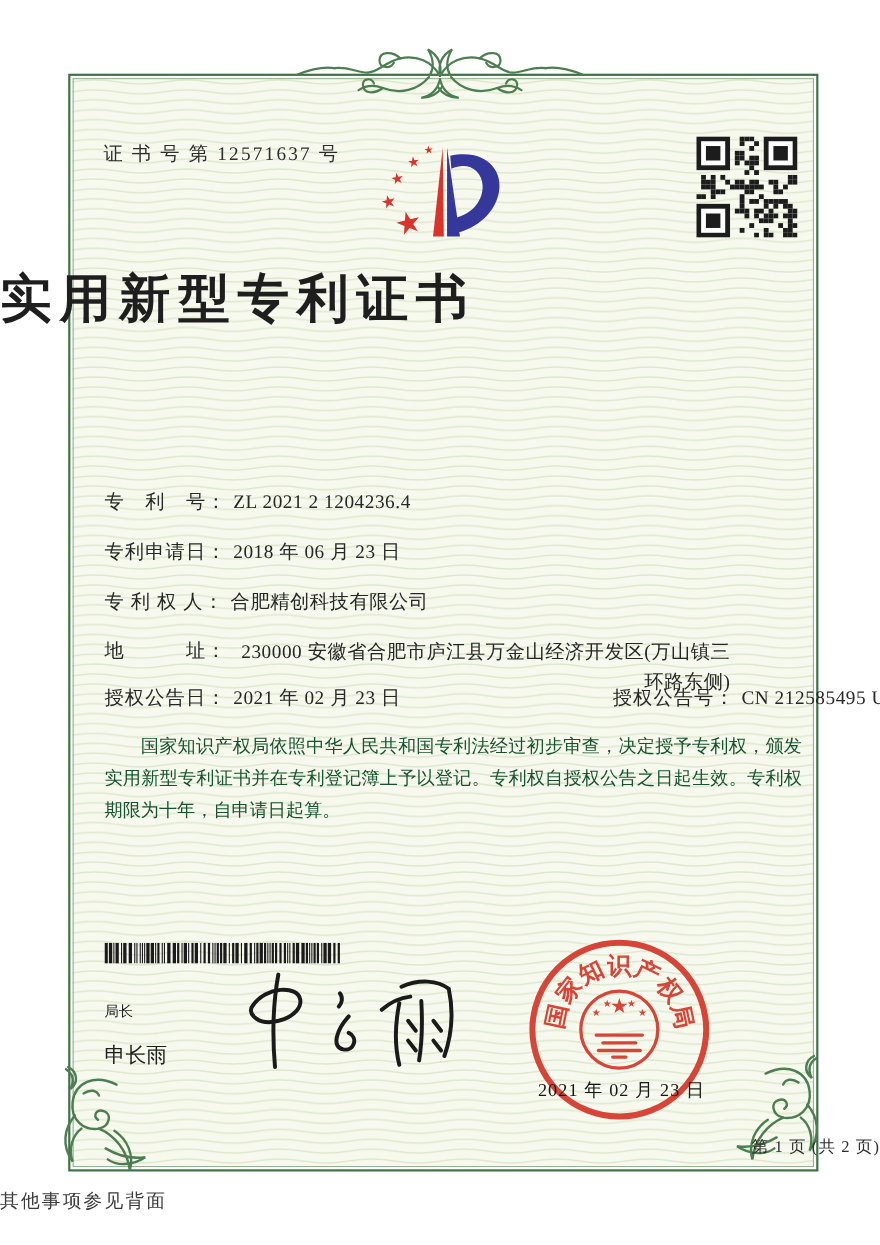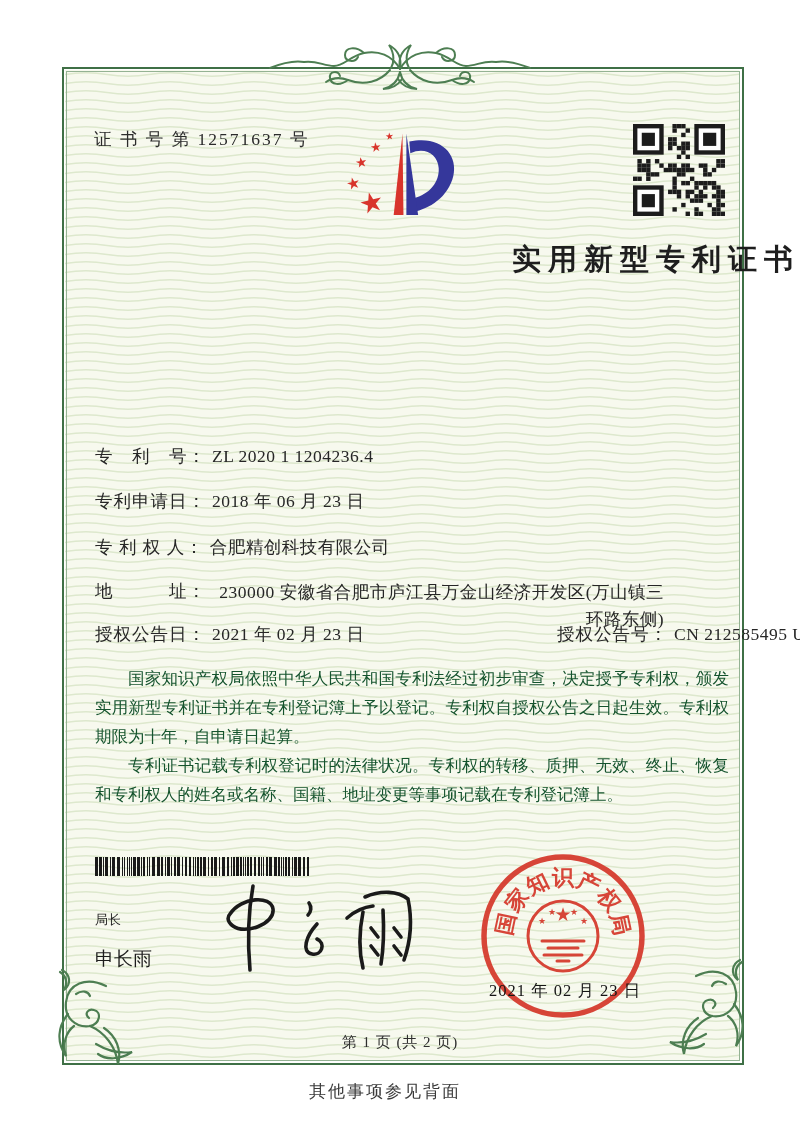--- a/index.html
+++ b/index.html
@@ -10,43 +10,43 @@
   
   .frame-outer{position:absolute;left:62px;top:67px;width:678px;height:994px;
                border:2px solid #3f7046;z-index:1;pointer-events:none;}
   .frame-inner{position:absolute;left:2px;top:2px;right:2px;bottom:2px;
                border:1px solid #94b293;}
   .deco{position:absolute;z-index:2;}
   .content{position:absolute;left:0;top:0;width:800px;height:1132px;z-index:3;}
   .cert-no{position:absolute;left:94px;top:127px;font-size:17.5px;letter-spacing:2px;color:#2b2b2b;}
   .logo{position:absolute;left:333px;top:116px;}
   .qr{position:absolute;left:633px;top:124px;}
-  .title{position:absolute;left:0;top:240px;width:800px;text-align:right;
-         font-size:29px;font-weight:600;letter-spacing:7px;color:#1e1e1e;}
+  .title{position:absolute;left:0;top:240px;width:800px;text-align:left;
+         font-size:47px;font-weight:600;letter-spacing:7px;color:#1e1e1e;}
   .field-row{position:absolute;left:95px;font-size:17.5px;color:#262626;white-space:nowrap;}
   .field-row .lbl{display:inline-block;letter-spacing:1px;}
   .field-row .val{margin-left:6px;letter-spacing:.5px;}
   .field-row .val-wrap{display:inline-block;white-space:normal;width:452px;
                        vertical-align:top;line-height:1.55;text-align:right;}
   .grant-pair2{position:absolute;left:462px;top:0;}
   .paras{position:absolute;left:95px;top:664px;width:634px;font-size:16.5px;
          line-height:29px;color:#14532d;text-align:justify;}
   .paras p{margin:0;text-indent:2em;}
   .barcode{position:absolute;left:95px;top:857px;}
   .director-title{position:absolute;left:95px;top:911px;font-size:13px;
                   font-family:"Liberation Sans","DejaVu Sans",sans-serif;color:#1d1d1d;}
   .director-name{position:absolute;left:95px;top:946px;font-size:19px;
                  font-family:"Liberation Sans","DejaVu Sans",sans-serif;color:#1d1d1d;}
   .signature{position:absolute;left:213px;top:876px;}
   .seal{position:absolute;left:478px;top:851px;opacity:.93;}
   .seal-date{position:absolute;left:489px;top:980px;font-size:16.5px;letter-spacing:1px;
              color:#151515;z-index:4;}
-  .page-footer{position:absolute;left:0;top:1033px;width:800px;text-align:center;
+  .page-footer{position:absolute;left:0;top:1033px;width:800px;text-align:right;
                font-size:15px;letter-spacing:1px;color:#2d2d2d;}
-  .back-note{position:absolute;left:0;top:1080px;width:770px;text-align:center;
+  .back-note{position:absolute;left:0;top:1080px;width:770px;
              font-size:17px;letter-spacing:2px;color:#3a3a3a;}
 </style>
 </head>
 <body>
 
 <div class="page">
 
   <svg class="guilloche" width="674" height="990">
     <defs>
       <pattern id="wave" width="84" height="9" patternUnits="userSpaceOnUse">
@@ -221,41 +221,40 @@
         <rect x="15" y="1" width="5" height="5" fill="#fff"></rect>
         <rect x="16" y="2" width="3" height="3" fill="#1c1c1c"></rect>
         <rect x="0" y="14" width="7" height="7" fill="#1c1c1c"></rect>
         <rect x="1" y="15" width="5" height="5" fill="#fff"></rect>
         <rect x="2" y="16" width="3" height="3" fill="#1c1c1c"></rect>
       </svg>
 
     <div class="title">实用新型专利证书</div>
 
     <div class="field-row" style="top:444px;">
-      <span class="lbl">专　利　号：</span><span class="val">ZL 2020 1 1204236.4</span>
+      <span class="lbl">专　利　号：</span><span class="val">ZL 2021 2 1204236.4</span>
     </div>
     <div class="field-row" style="top:489px;">
       <span class="lbl">专利申请日：</span><span class="val">2018 年 06 月 23 日</span>
     </div>
     <div class="field-row" style="top:535px;">
       <span class="lbl">专 利 权 人：</span><span class="val">合肥精创科技有限公司</span>
     </div>
     <div class="field-row" style="top:579px;">
       <span class="lbl">地　　　址：</span><span class="val val-wrap">230000 安徽省合肥市庐江县万金山经济开发区(万山镇三环路东侧)</span>
     </div>
     <div class="field-row" style="top:622px;">
       <span class="lbl">授权公告日：</span><span class="val">2021 年 02 月 23 日</span>
       <span class="grant-pair2">
         <span class="lbl">授权公告号：</span><span class="val">CN 212585495 U</span>
       </span>
     </div>
 
     <div class="paras">
       <p>国家知识产权局依照中华人民共和国专利法经过初步审查，决定授予专利权，颁发实用新型专利证书并在专利登记簿上予以登记。专利权自授权公告之日起生效。专利权期限为十年，自申请日起算。</p>
-      <p>专利证书记载专利权登记时的法律状况。专利权的转移、质押、无效、终止、恢复和专利权人的姓名或名称、国籍、地址变更等事项记载在专利登记簿上。</p>
     </div>
 
     <svg class="barcode" width="218" height="19">
         <rect x="0" y="0" width="3" height="19" fill="#1a1a1a"></rect>
         <rect x="4" y="0" width="3" height="19" fill="#1a1a1a"></rect>
         <rect x="8" y="0" width="1" height="19" fill="#1a1a1a"></rect>
         <rect x="10" y="0" width="3" height="19" fill="#1a1a1a"></rect>
         <rect x="15" y="0" width="1" height="19" fill="#1a1a1a"></rect>
         <rect x="17" y="0" width="3" height="19" fill="#1a1a1a"></rect>
         <rect x="22" y="0" width="3" height="19" fill="#1a1a1a"></rect>

